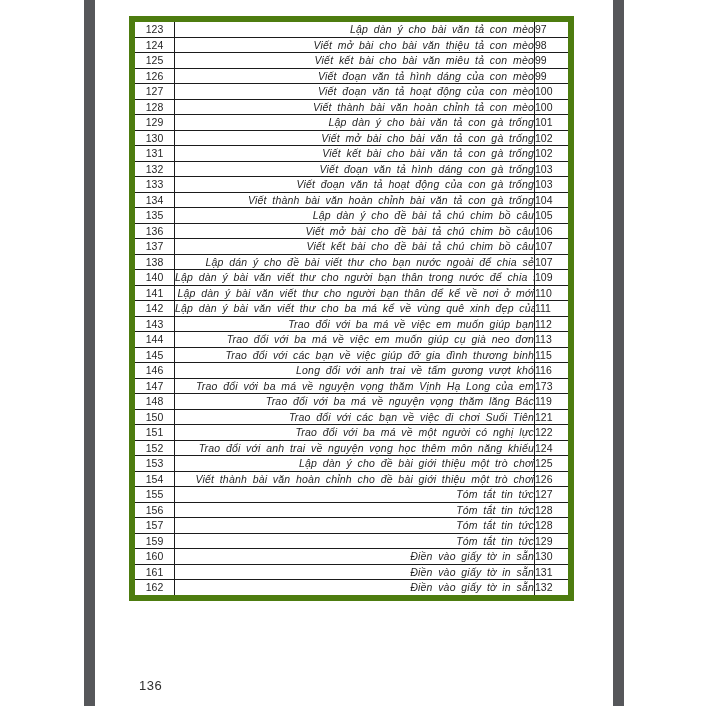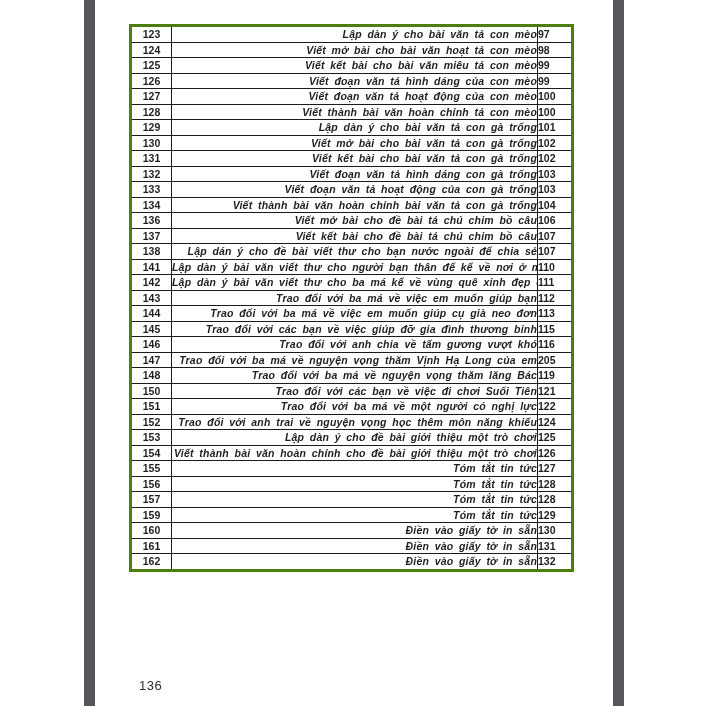--- a/index.html
+++ b/index.html
@@ -19,26 +19,25 @@
     position: absolute;
     top: 0;
     bottom: 0;
     width: 11px;
   }
   .edge-left  { left: 84px; }
   .edge-right { left: 613px; }
   table.toc {
     position: absolute;
     left: 129px;
-    top: 24px;
+    top: 16px;
     width: 445px;
     border-collapse: collapse;
     table-layout: fixed;
-    border: 3px solid #4d7c0f;
-    font-weight: bold;
+    border: 6px solid #4d7c0f;
   }
   table.toc td {
     border: 1px solid #1b1b1b;
     height: 14.5px;
     padding: 0;
     font-size: 10.5px;
     line-height: 1;
     color: #1f1f1f;
     white-space: nowrap;
     overflow: hidden;
@@ -77,21 +76,21 @@
 
   <table class="toc">
     <tbody>
         <tr>
           <td class="col-no">123</td>
           <td class="col-title">Lập dàn ý cho bài văn tả con mèo</td>
           <td class="col-page">97</td>
         </tr>
         <tr>
           <td class="col-no">124</td>
-          <td class="col-title">Viết mở bài cho bài văn hoạt tả con mèo</td>
+          <td class="col-title">Viết mở bài cho bài văn thiệu tả con mèo</td>
           <td class="col-page">98</td>
         </tr>
         <tr>
           <td class="col-no">125</td>
           <td class="col-title">Viết kết bài cho bài văn miêu tả con mèo</td>
           <td class="col-page">99</td>
         </tr>
         <tr>
           <td class="col-no">126</td>
           <td class="col-title">Viết đoạn văn tả hình dáng của con mèo</td>
@@ -131,35 +130,45 @@
           <td class="col-no">133</td>
           <td class="col-title">Viết đoạn văn tả hoạt động của con gà trống</td>
           <td class="col-page">103</td>
         </tr>
         <tr>
           <td class="col-no">134</td>
           <td class="col-title">Viết thành bài văn hoàn chỉnh bài văn tả con gà trống</td>
           <td class="col-page">104</td>
         </tr>
         <tr>
+          <td class="col-no">135</td>
+          <td class="col-title">Lập dàn ý cho đề bài tả chú chim bồ câu</td>
+          <td class="col-page">105</td>
+        </tr>
+        <tr>
           <td class="col-no">136</td>
           <td class="col-title">Viết mở bài cho đề bài tả chú chim bồ câu</td>
           <td class="col-page">106</td>
         </tr>
         <tr>
           <td class="col-no">137</td>
           <td class="col-title">Viết kết bài cho đề bài tả chú chim bồ câu</td>
           <td class="col-page">107</td>
         </tr>
         <tr>
           <td class="col-no">138</td>
           <td class="col-title">Lập dán ý cho đề bài viết thư cho bạn nước ngoài để chia sẻ</td>
           <td class="col-page">107</td>
         </tr>
         <tr>
+          <td class="col-no">140</td>
+          <td class="col-title">Lập dàn ý bài văn viết thư cho người bạn thân trong nước để chia sẻ</td>
+          <td class="col-page">109</td>
+        </tr>
+        <tr>
           <td class="col-no">141</td>
           <td class="col-title">Lập dàn ý bài văn viết thư cho người bạn thân để kể về nơi ở mới</td>
           <td class="col-page">110</td>
         </tr>
         <tr>
           <td class="col-no">142</td>
           <td class="col-title">Lập dàn ý bài văn viết thư cho ba má kể về vùng quê xinh đẹp của bạn</td>
           <td class="col-page">111</td>
         </tr>
         <tr>
@@ -172,27 +181,27 @@
           <td class="col-title">Trao đổi với ba má về việc em muốn giúp cụ già neo đơn</td>
           <td class="col-page">113</td>
         </tr>
         <tr>
           <td class="col-no">145</td>
           <td class="col-title">Trao đổi với các bạn về việc giúp đỡ gia đình thương binh</td>
           <td class="col-page">115</td>
         </tr>
         <tr>
           <td class="col-no">146</td>
-          <td class="col-title">Trao đổi với anh chia về tấm gương vượt khó</td>
+          <td class="col-title">Long đổi với anh trai về tấm gương vượt khó</td>
           <td class="col-page">116</td>
         </tr>
         <tr>
           <td class="col-no">147</td>
           <td class="col-title">Trao đổi với ba má về nguyện vọng thăm Vịnh Hạ Long của em</td>
-          <td class="col-page">205</td>
+          <td class="col-page">173</td>
         </tr>
         <tr>
           <td class="col-no">148</td>
           <td class="col-title">Trao đổi với ba má về nguyện vọng thăm lăng Bác</td>
           <td class="col-page">119</td>
         </tr>
         <tr>
           <td class="col-no">150</td>
           <td class="col-title">Trao đổi với các bạn về việc đi chơi Suối Tiên</td>
           <td class="col-page">121</td>

